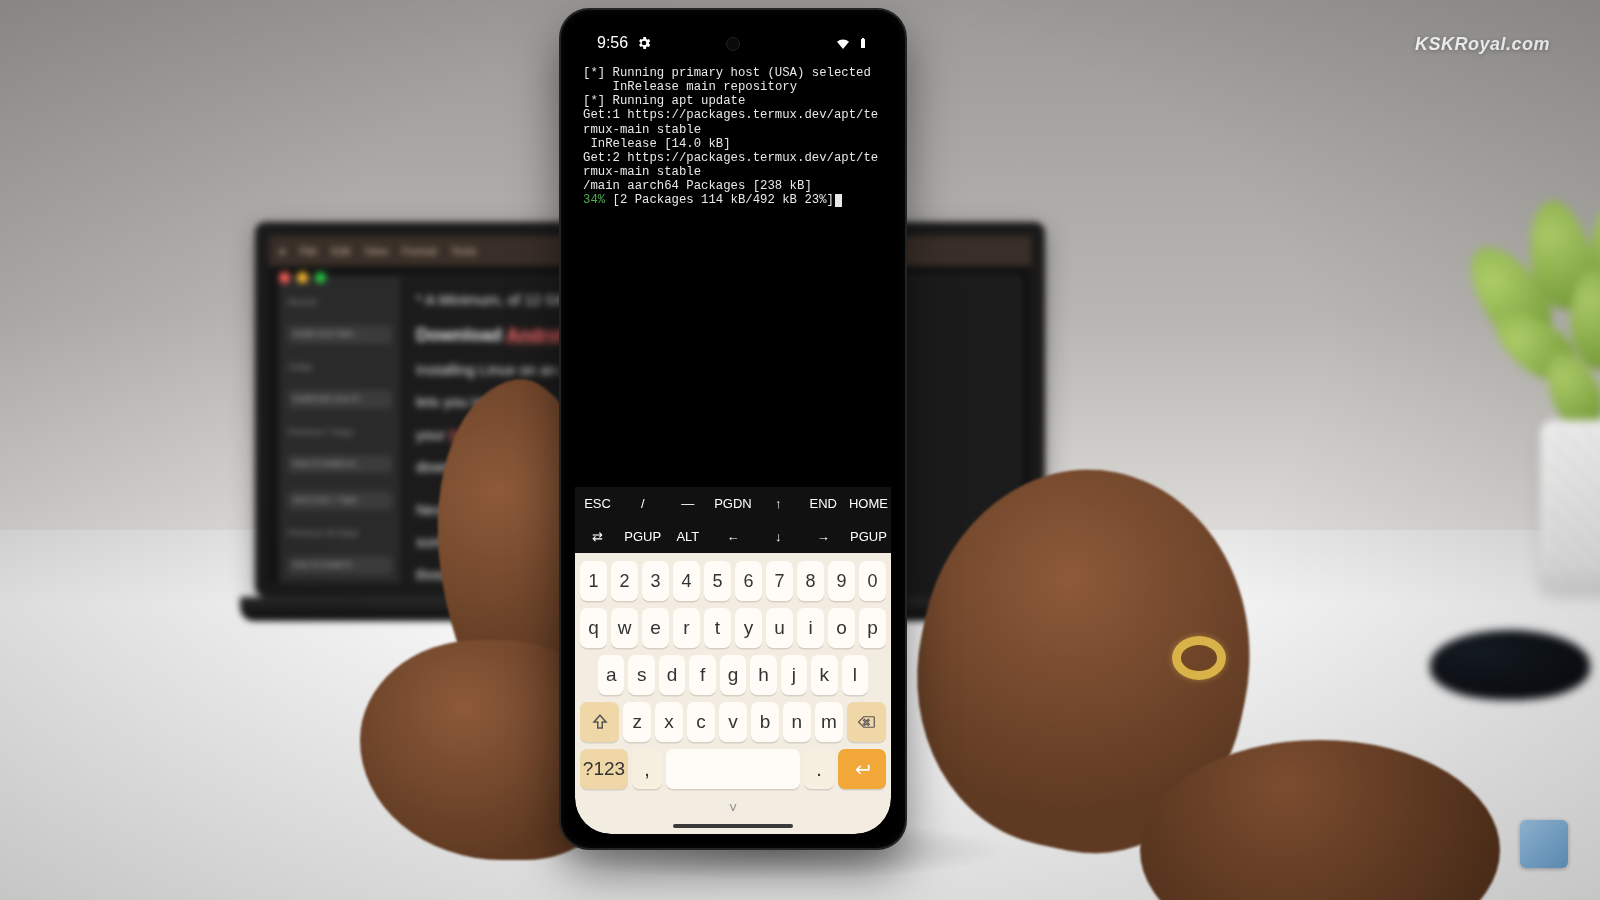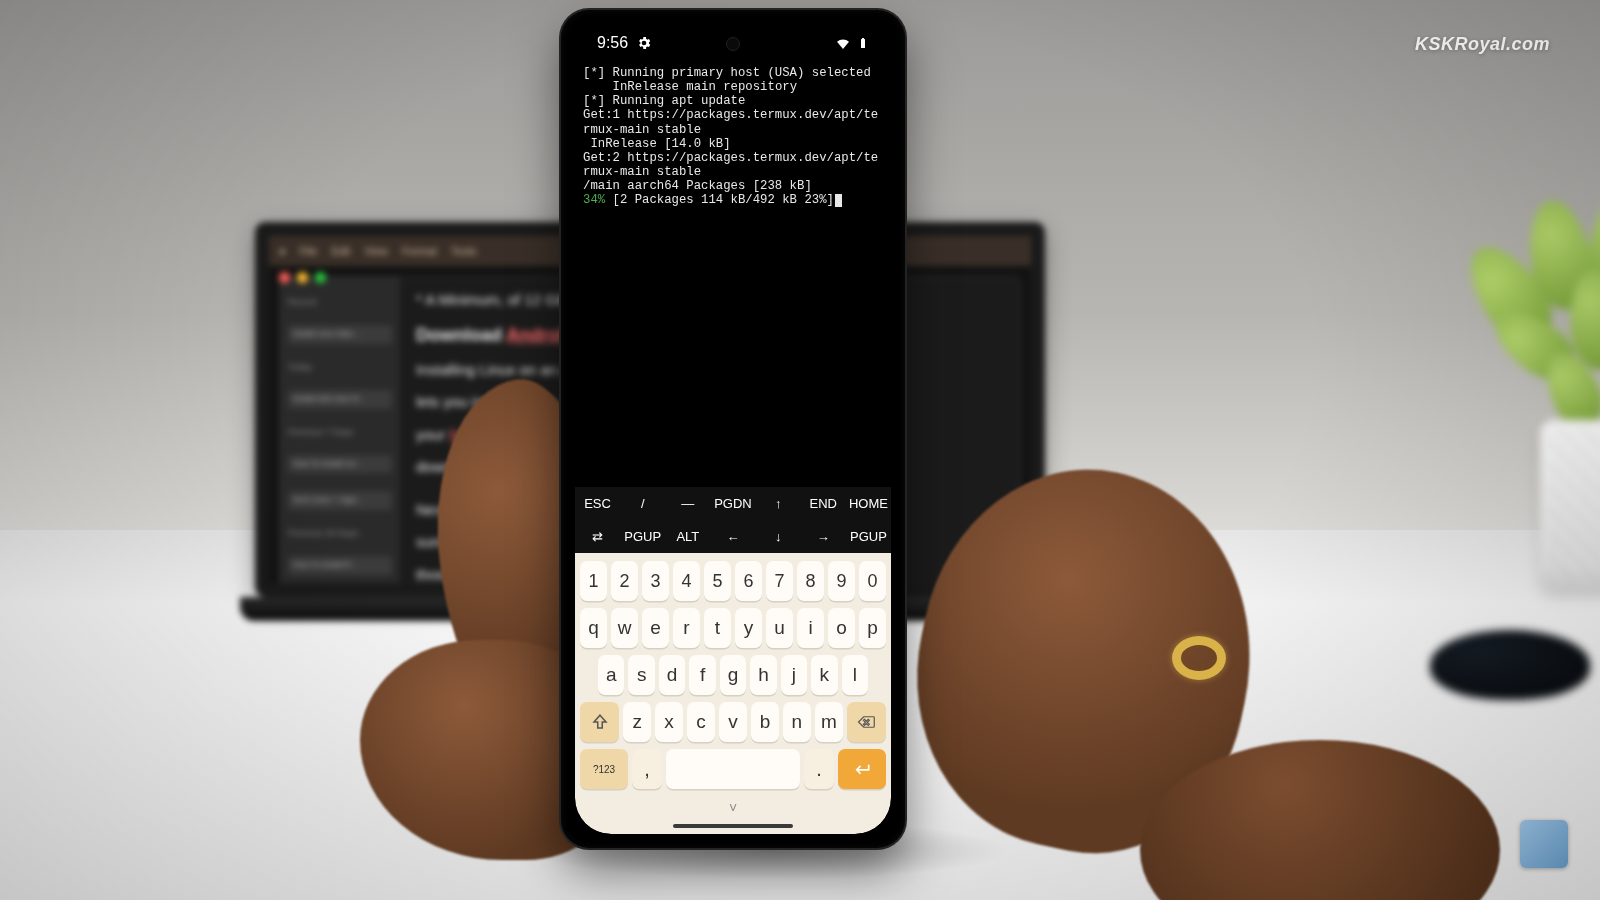--- a/index.html
+++ b/index.html
@@ -183,21 +183,21 @@
   .kb-row.nums .key { font-size: 18px; }
   .kb-row.r3 { padding: 0 18px; }
   .key.fn {
     background: #f0d7a8;
     max-width: 48px; flex: 1.4;
   }
   .key.fn svg { width: 18px; height: 18px; fill: #555; }
   .kb-bottom { display: flex; gap: 4px; align-items: center; }
   .kb-bottom .key { max-width: none; }
   .key.sym {
-    background: #f0d7a8; font-size: 10px; flex: 0 0 48px; max-width: 48px;
+    background: #f0d7a8; font-size: 19px; flex: 0 0 48px; max-width: 48px;
   }
   .key.small { flex: 0 0 30px; max-width: 30px; background:#f7efdf; font-size:20px;}
   .key.space { flex: 1; max-width: none; background:#fffcf7; }
   .key.enter {
     background: #f2a838; flex: 0 0 48px; max-width: 48px;
   }
   .key.enter svg { width: 20px; height: 20px; fill: #fff; }
   .kb-collapse { text-align:center; padding:4px 0 2px; color:#8a8a8a; font-size:14px;}
   .navpill { width:120px;height:4px;background:#3a3a3a;border-radius:4px;margin:6px auto 0;}
 

